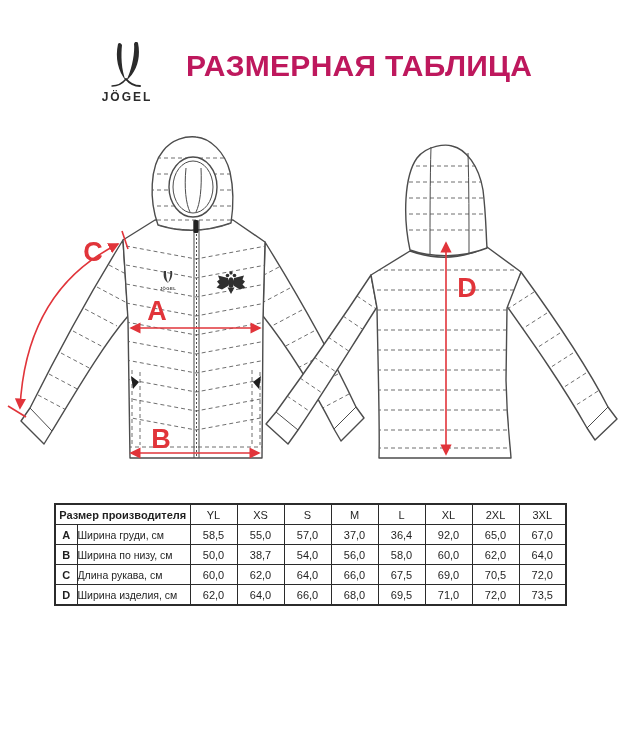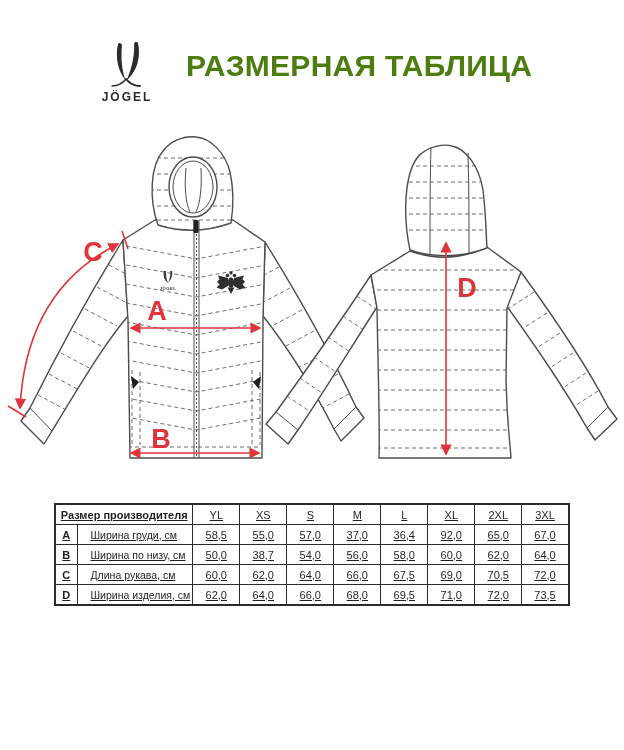--- a/index.html
+++ b/index.html
@@ -10,42 +10,42 @@
   
   .header{position:absolute;left:0;top:0;width:624px;height:120px;}
   .brand{position:absolute;left:94px;top:42px;width:66px;text-align:center;}
   .brand svg{display:block;margin:0 auto;}
   .brand-name{
     display:block;margin-top:2px;font-size:12px;font-weight:bold;letter-spacing:2px;
     color:#2b2b2b;
   }
   .page-title{
     position:absolute;left:186px;top:49px;width:420px;
-    font-size:30px;font-weight:bold;color:#4d7c0f;letter-spacing:.3px;white-space:nowrap;
+    font-size:30px;font-weight:bold;color:#be185d;letter-spacing:.3px;white-space:nowrap;
   }
   
   .diagram{position:absolute;left:0;top:130px;width:624px;height:345px;}
   .outline{fill:#ffffff;stroke:#4c4c4c;stroke-width:1.4;stroke-linejoin:round;}
   .seam{fill:none;stroke:#4c4c4c;stroke-width:1;}
   .quilt{fill:none;stroke:#5e5e5e;stroke-width:.9;stroke-dasharray:4 3;}
   .redln{fill:none;stroke:#e1343a;stroke-width:1.6;}
   .redlbl{fill:#e1343a;font-size:27px;font-weight:bold;font-family:"Liberation Sans",sans-serif;}
   .tinybrand{fill:#3a3a3a;font-size:4.2px;font-weight:bold;letter-spacing:.4px;}
   
   .size-table{
     position:absolute;left:54px;top:503px;border-collapse:collapse;table-layout:fixed;
     background:#fff;border:2.5px solid #2b2b2b;
   }
   .size-table td{
     border:1.5px solid #2b2b2b;height:19px;text-align:center;vertical-align:middle;
-    font-size:11px;color:#1f1f1f;padding:0 2px;overflow:hidden;white-space:nowrap;text-decoration:underline;
+    font-size:11px;color:#1f1f1f;padding:0 2px;overflow:hidden;white-space:nowrap;
   }
   .size-table td.hdr{font-weight:bold;font-size:11px;}
   .size-table td.letter{font-weight:bold;}
-  .size-table td.mname{text-align:left;padding-left:13px;font-size:10.5px;}
+  .size-table td.mname{text-align:left;padding-left:0;font-size:10.5px;}
   .c-letter{width:22px;}.c-name{width:113px;}.c-val{width:47px;}
 </style>
 </head>
 <body>
 
 <div class="header">
   <div class="brand">
     <svg width="36" height="46" viewBox="0 0 36 46">
       <path d="M9,2 C6,16 9,29 17,39 C12,28 12,12 13,3 C12,1 10,0 9,2 Z" fill="#2b2b2b"></path>
       <path d="M29,1 C32,15 28,30 17,39 C23,28 26,10 25,2 C26,-1 28,-1 29,1 Z" fill="#2b2b2b"></path>

